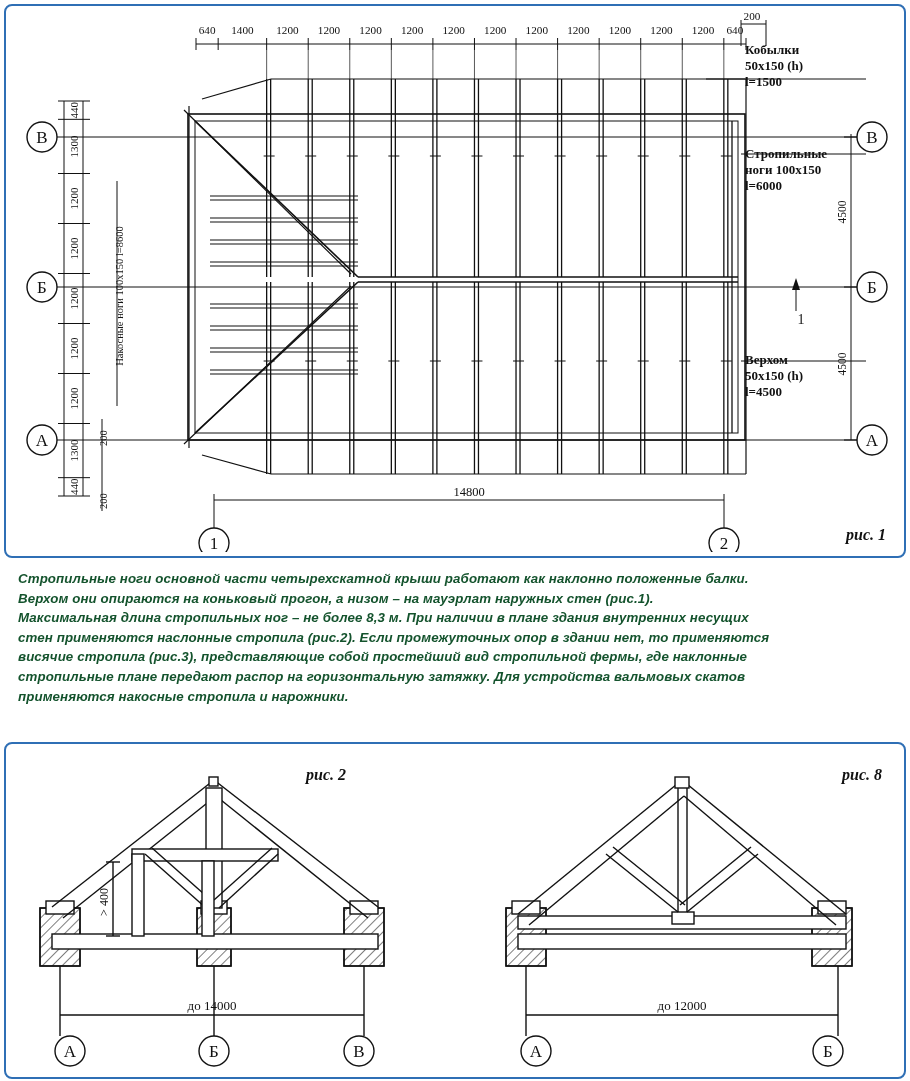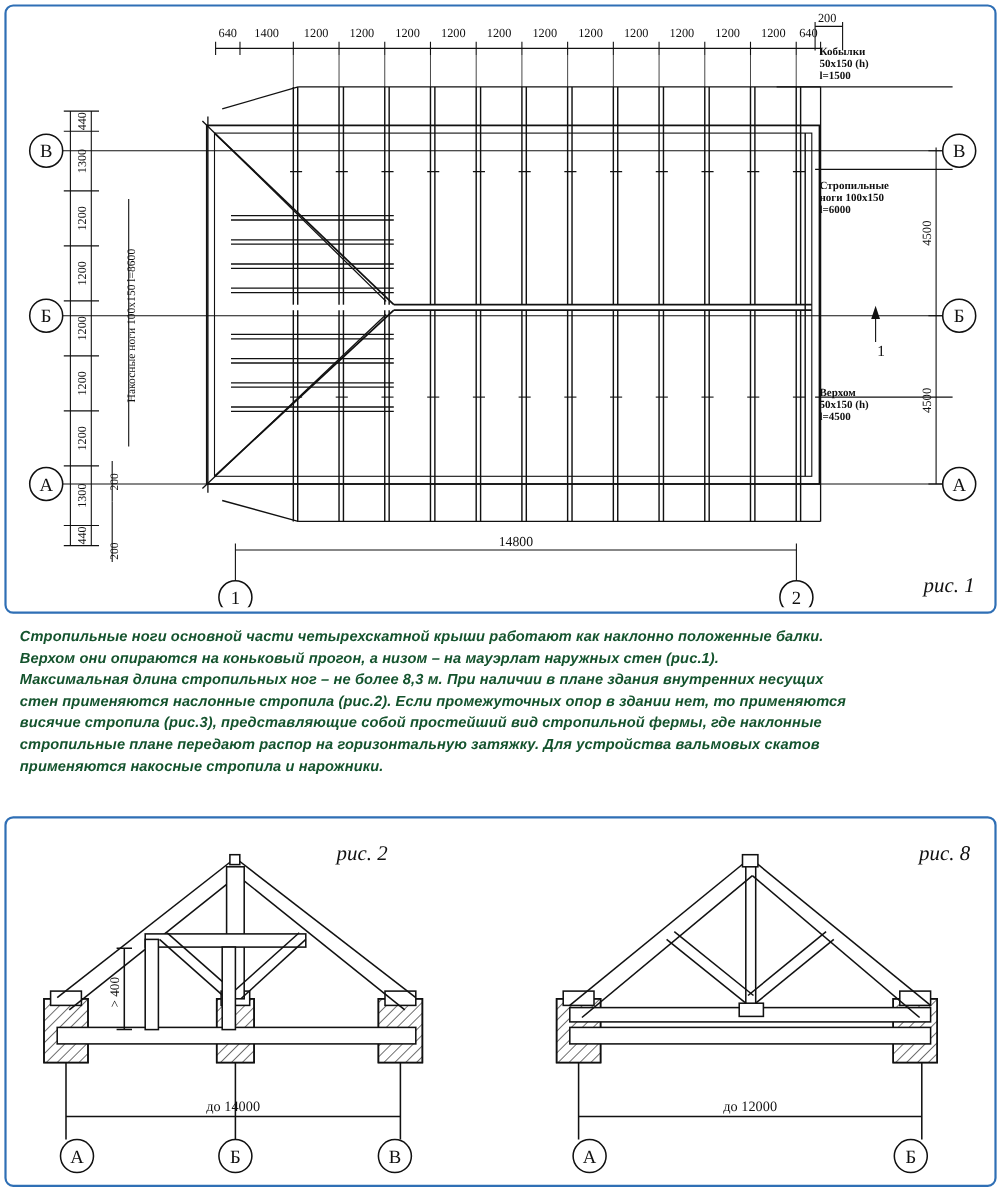--- a/index.html
+++ b/index.html
@@ -3,22 +3,22 @@
 <meta charset="utf-8">
 <style>
   html,body{margin:0;padding:0;background:#ffffff;}
   body{width:910px;height:1081px;font-family:"Liberation Sans",sans-serif;color:#111;position:relative;overflow:hidden;}
   .panel{position:absolute;border:2px solid #2f6fb5;border-radius:8px;background:#fff;}
   #panel-top{left:4px;top:4px;width:898px;height:550px;}
   #panel-bottom{left:4px;top:742px;width:898px;height:333px;}
   #text-block{position:absolute;left:18px;top:570px;width:875px;height:160px;}
   #text-block p{margin:0 0 1px 0;font-family:"Liberation Sans",sans-serif;font-style:italic;font-weight:600;font-size:13.3px;line-height:18.6px;color:#14532d;letter-spacing:0.1px;}
   svg{display:block;}
-  .fig-label{font-family:"Liberation Serif",serif;font-style:italic;font-weight:400;font-size:19px;}
-  .note{font-family:"Liberation Serif",serif;font-weight:700;font-size:10px;}
+  .fig-label{font-family:"Liberation Serif",serif;font-style:italic;font-weight:700;font-size:16px;}
+  .note{font-family:"Liberation Serif",serif;font-weight:700;font-size:13px;}
 </style>
 </head>
 <body>
 
 <div class="panel" id="panel-top">
   <svg id="svg1" width="894" height="546" viewBox="0 0 894 546">
     <g stroke="#111" fill="none" stroke-width="1">
 
       <line x1="190" y1="38" x2="740" y2="38" stroke-width="1"></line>
       <g id="topticks" stroke-width="1">
@@ -385,21 +385,21 @@
 
   <div style="position:absolute;left:300px;top:22px;" class="fig-label">рис. 2</div>
   <div style="position:absolute;right:22px;top:22px;" class="fig-label">рис. 8</div>
 </div>
 
 <div style="position:absolute;left:745px;top:42px;">
   <div class="note">Кобылки</div>
   <div class="note">50х150 (h)</div>
   <div class="note">l=1500</div>
 </div>
-<div style="position:absolute;left:745px;top:164px;">
+<div style="position:absolute;left:745px;top:146px;">
   <div class="note">Стропильные</div>
   <div class="note">ноги 100х150</div>
   <div class="note">l=6000</div>
 </div>
 <div style="position:absolute;left:745px;top:352px;">
   <div class="note">Верхом</div>
   <div class="note">50х150 (h)</div>
   <div class="note">l=4500</div>
 </div>
 

